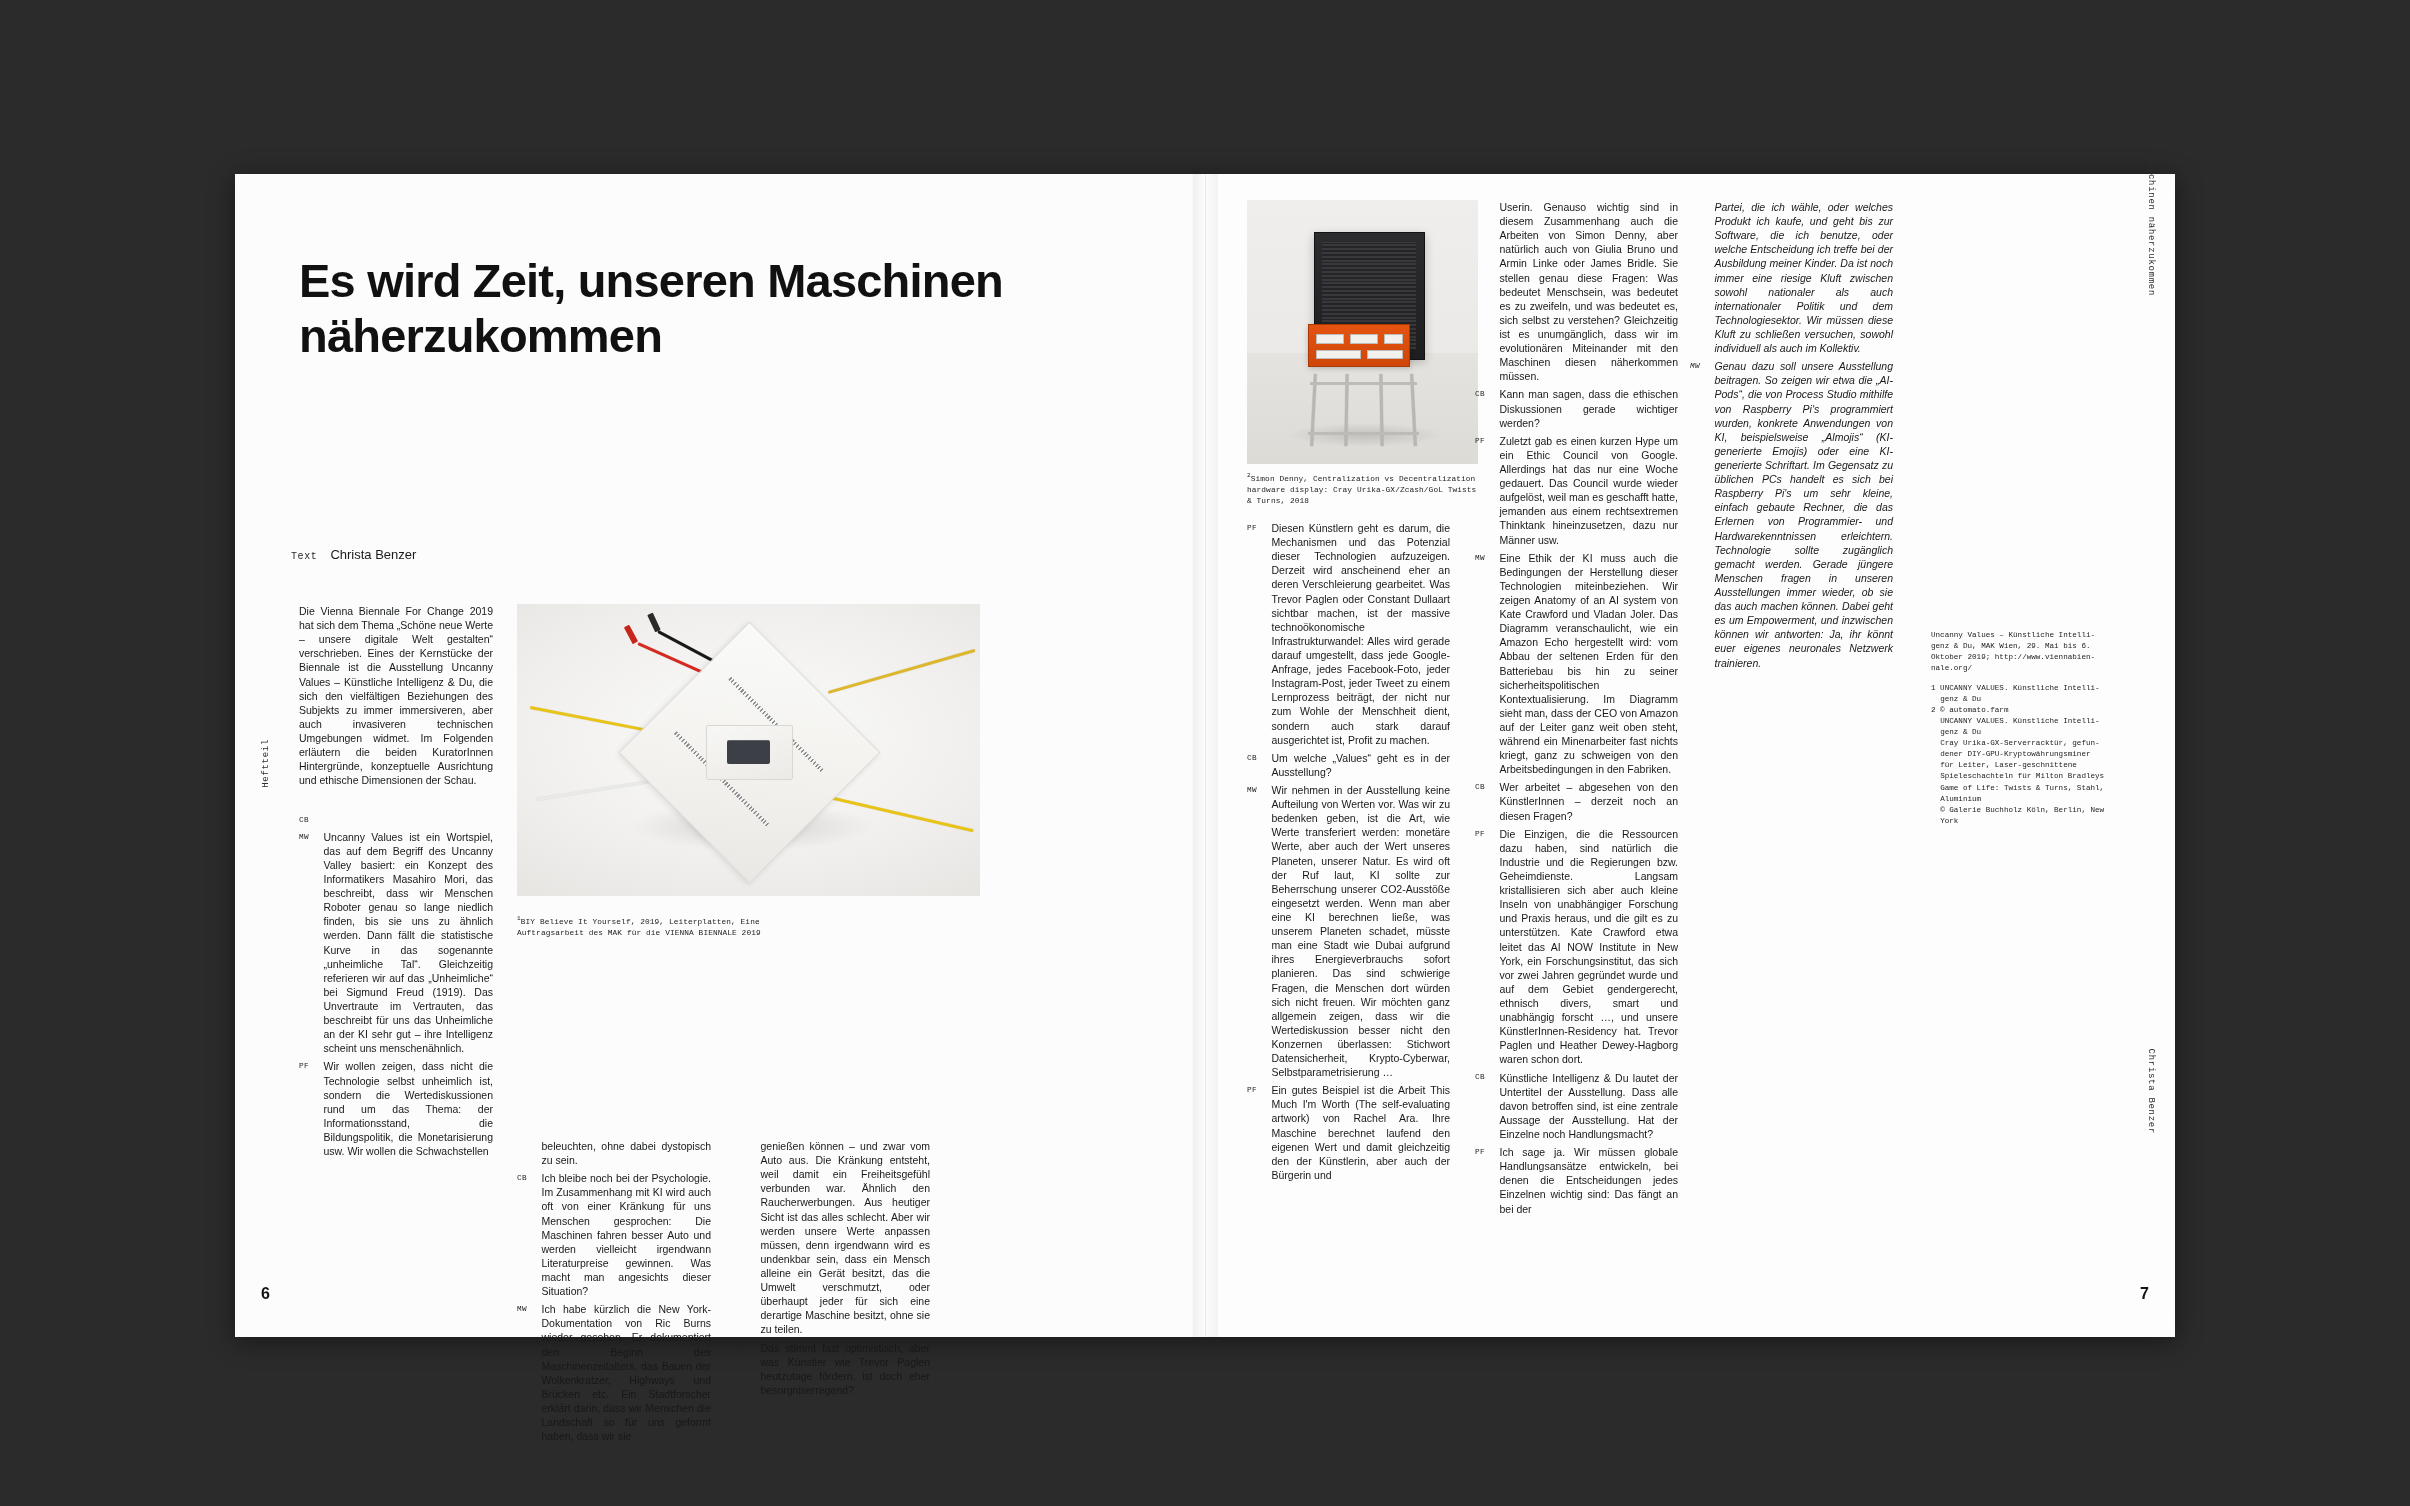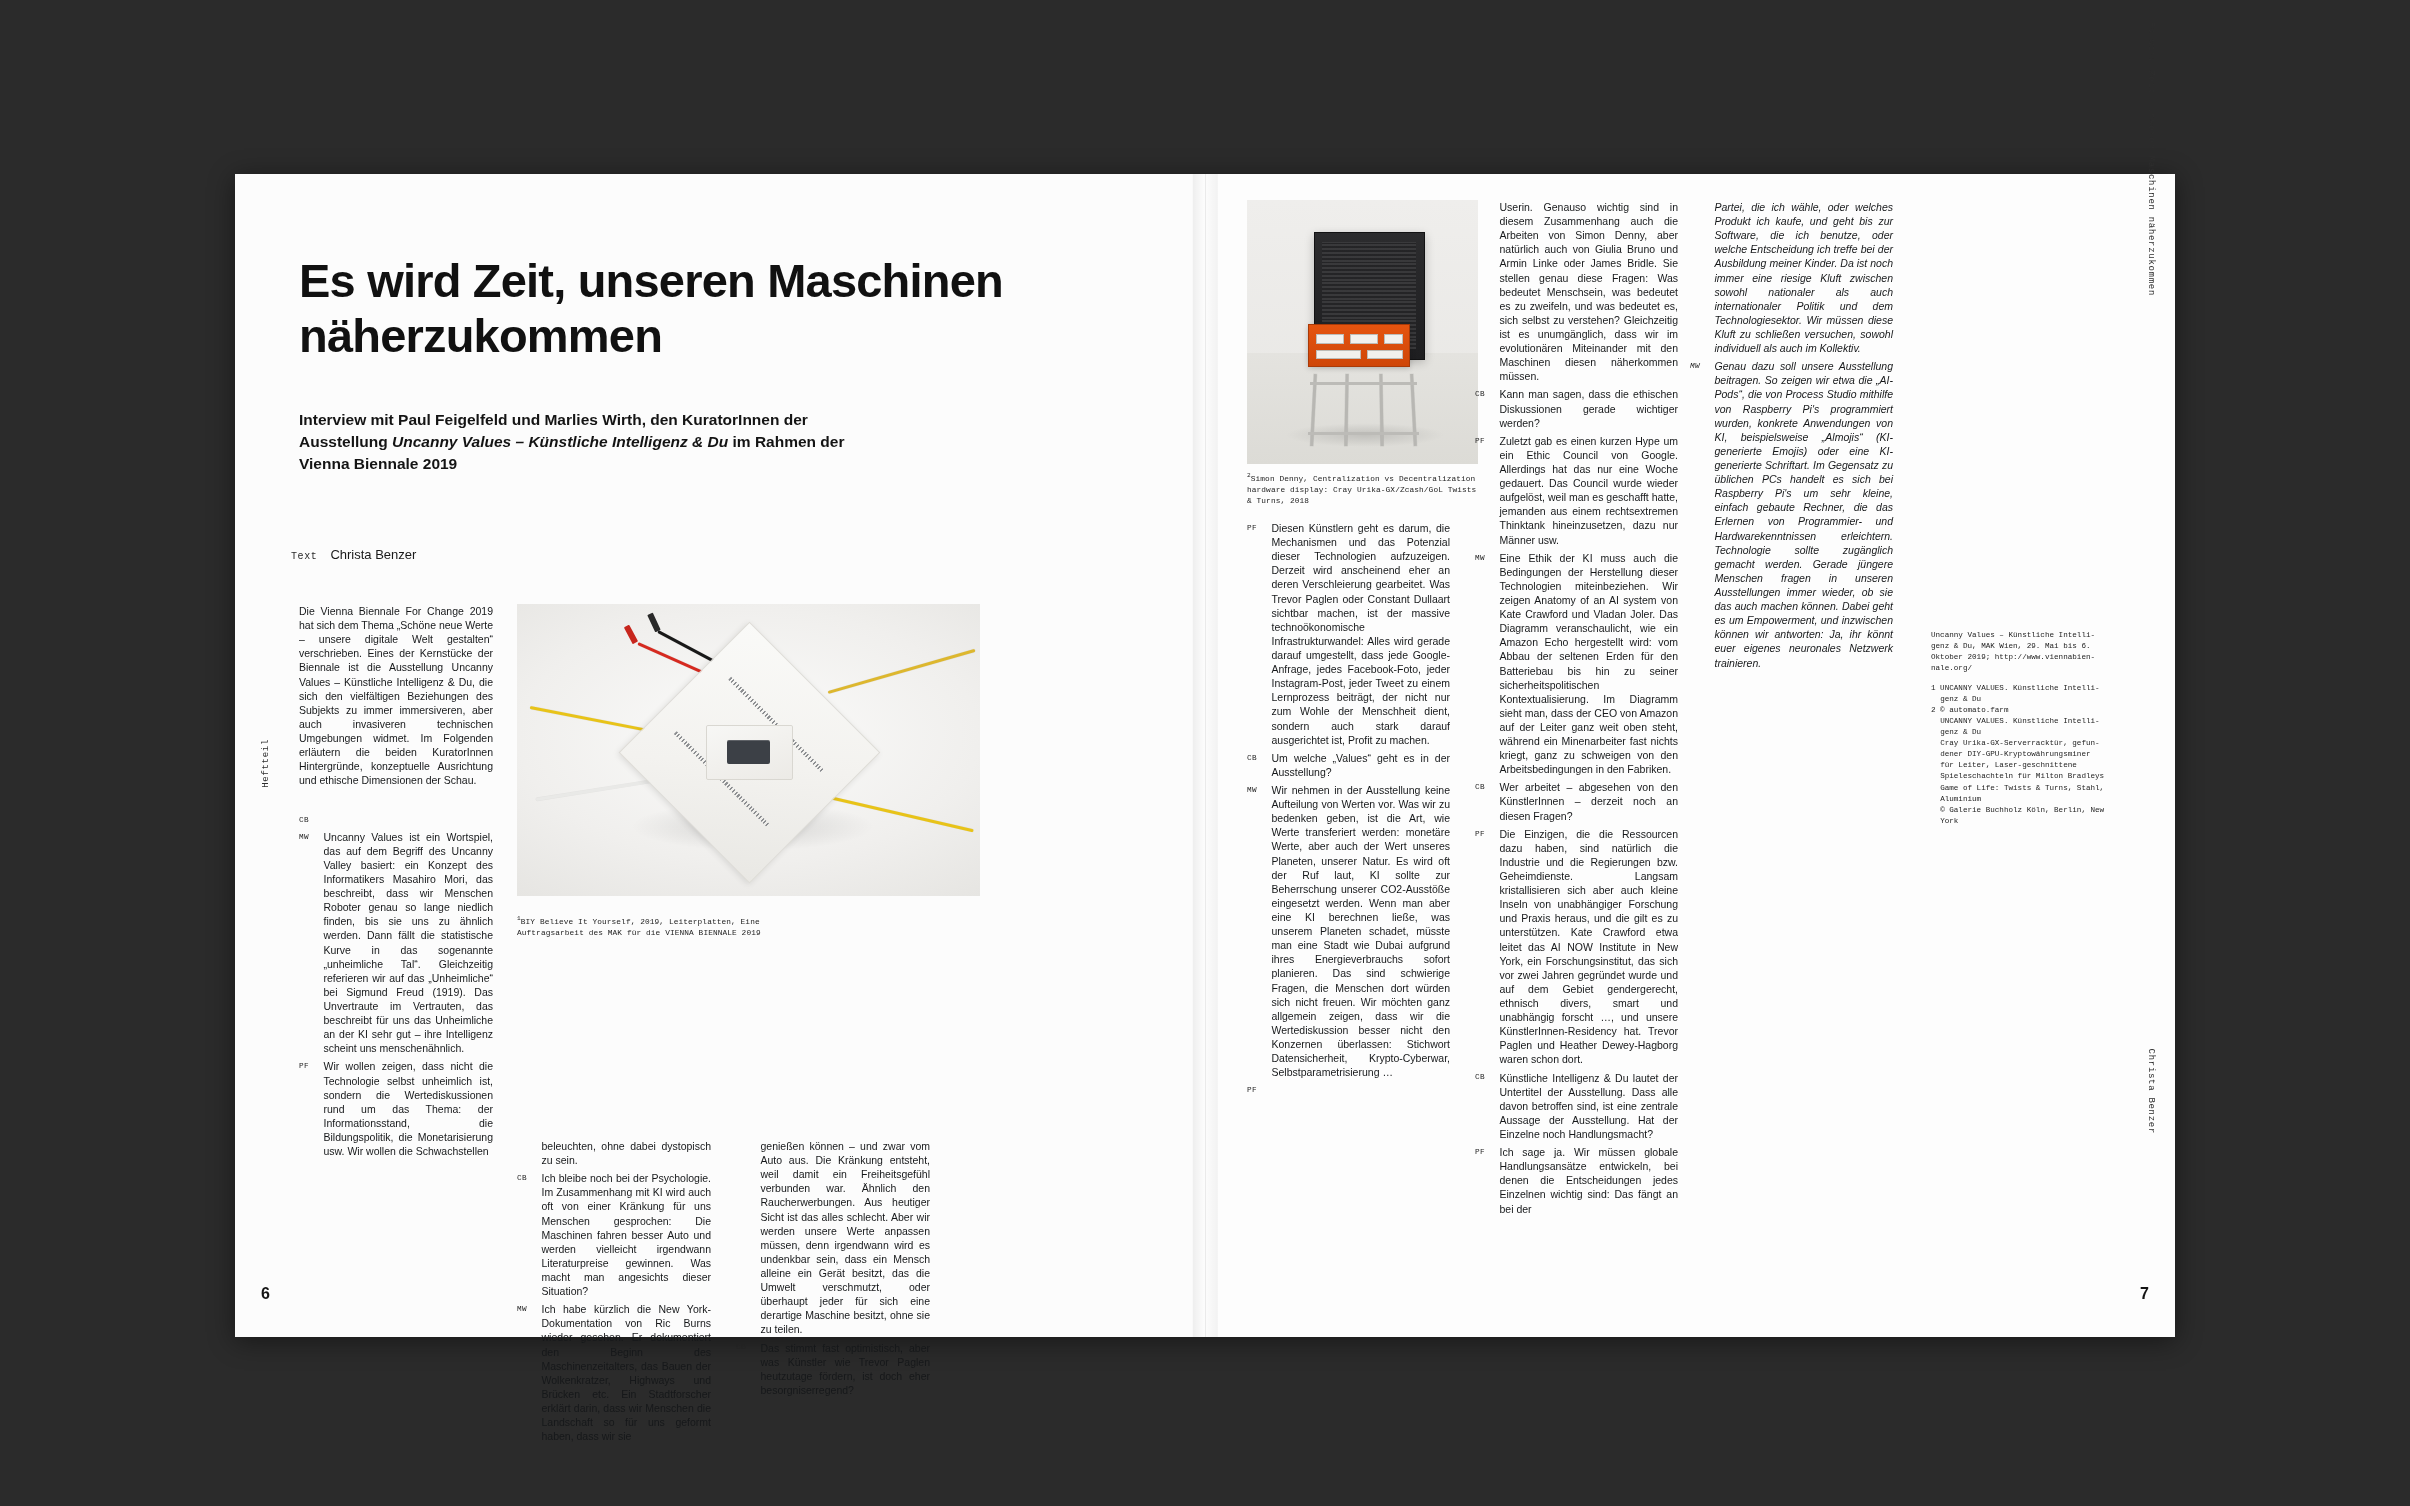--- a/index.html
+++ b/index.html
@@ -324,23 +324,20 @@
 
 <div class="stage">
   <div class="spread">
 
     <div class="page left">
 
       <div class="vlabel l-heftteil">Heftteil</div>
 
       <h1 class="headline">Es wird Zeit, unseren Maschinen näherzukommen</h1>
 
-      <div class="standfirst">
-        <span>Interview mit Paul Feigelfeld und Marlies Wirth, den KuratorInnen der Ausstellung </span><i>Uncanny Values – Künstliche Intelligenz &amp; Du</i><span> im Rahmen der Vienna Biennale 2019</span>
-      </div>
 
       <div class="byline">
         <span class="lbl">Text</span>
         <span>Christa Benzer</span>
       </div>
 
       <div class="col" id="l-col1">
         <div class="para intro">
           <div class="ptxt">Die Vienna Biennale For Change 2019 hat sich dem Thema „Schöne neue Werte – unsere digitale Welt gestalten“ verschrieben. Eines der Kernstücke der Biennale ist die Ausstellung Uncanny Values – Künstliche Intelligenz &amp; Du, die sich den vielfältigen Beziehungen des Subjekts zu immer immersiveren, aber auch invasiveren technischen Umgebungen widmet. Im Folgenden erläutern die beiden KuratorInnen Hintergründe, konzeptuelle Ausrichtung und ethische Dimensionen der Schau.</div>
         </div>
@@ -473,20 +470,21 @@
             <div class="para">
               <div class="spk">CB</div>
               <div class="ptxt">Um welche „Values“ geht es in der Ausstellung?</div>
             </div>
             <div class="para">
               <div class="spk">MW</div>
               <div class="ptxt">Wir nehmen in der Ausstellung keine Aufteilung von Werten vor. Was wir zu bedenken geben, ist die Art, wie Werte transferiert werden: monetäre Werte, aber auch der Wert unseres Planeten, unserer Natur. Es wird oft der Ruf laut, KI sollte zur Beherrschung unserer CO2-Ausstöße eingesetzt werden. Wenn man aber eine KI berechnen ließe, was unserem Planeten schadet, müsste man eine Stadt wie Dubai aufgrund ihres Energieverbrauchs sofort planieren. Das sind schwierige Fragen, die Menschen dort würden sich nicht freuen. Wir möchten ganz allgemein zeigen, dass wir die Wertediskussion besser nicht den Konzernen überlassen: Stichwort Datensicherheit, Krypto-Cyberwar, Selbstparametrisierung …</div>
             </div>
             <div class="para">
               <div class="spk">PF</div>
+              <div class="ptxt">Ein gutes Beispiel ist die Arbeit This Much I'm Worth (The self-evaluating artwork) von Rachel Ara. Ihre Maschine berechnet laufend den eigenen Wert und damit gleichzeitig den der Künstlerin, aber auch der Bürgerin und</div>
             </div>
           </div>
       </div>
       <div class="col" id="r-col2">
         <div>
             <div class="para">
               <div class="spk"></div>
               <div class="ptxt">Userin. Genauso wichtig sind in diesem Zusammenhang auch die Arbeiten von Simon Denny, aber natürlich auch von Giulia Bruno und Armin Linke oder James Bridle. Sie stellen genau diese Fragen: Was bedeutet Menschsein, was bedeutet es zu zweifeln, und was bedeutet es, sich selbst zu verstehen? Gleichzeitig ist es unumgänglich, dass wir im evolutionären Miteinander mit den Maschinen diesen näherkommen müssen.</div>
             </div>
             <div class="para">

